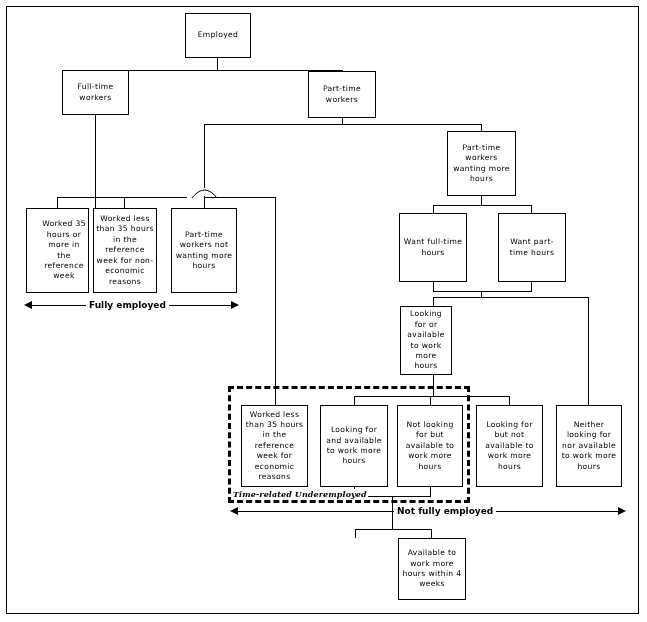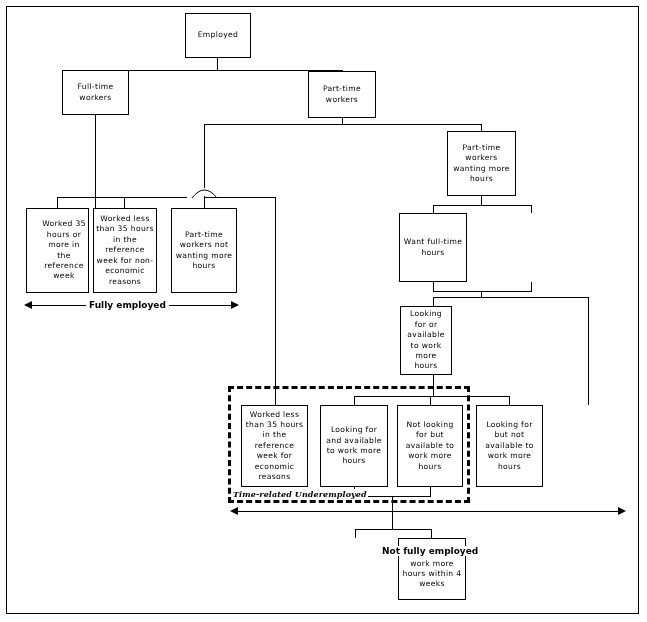--- a/index.html
+++ b/index.html
@@ -199,20 +199,23 @@
   </div>
 
   <div class="node" style="left:447px; top:131px; width:69px; height:65px;">
     <span>Part-time workers wanting more hours</span>
   </div>
 
   <div class="node" style="left:399px; top:213px; width:68px; height:69px;">
     <span>Want full-time hours</span>
   </div>
 
+  <div class="node" style="left:498px; top:213px; width:68px; height:69px;">
+    <span>Want part-time hours</span>
+  </div>
 
   <div class="node" style="left:400px; top:306px; width:52px; height:69px;">
     <span>Looking for or available to work more hours</span>
   </div>
 
   <div class="node" style="left:241px; top:405px; width:67px; height:82px;">
     <span>Worked less than 35 hours in the reference week for economic reasons</span>
   </div>
 
   <div class="node" style="left:320px; top:405px; width:68px; height:82px;">
@@ -220,29 +223,32 @@
   </div>
 
   <div class="node" style="left:397px; top:405px; width:66px; height:82px;">
     <span>Not looking for but available to work more hours</span>
   </div>
 
   <div class="node" style="left:476px; top:405px; width:67px; height:82px;">
     <span>Looking for but not available to work more hours</span>
   </div>
 
+  <div class="node" style="left:556px; top:405px; width:66px; height:82px;">
+    <span>Neither looking for nor available to work more hours</span>
+  </div>
 
 
   <div class="node" style="left:398px; top:538px; width:68px; height:62px;">
     <span>Available to work more hours within 4 weeks</span>
   </div>
 
   <div class="arrowline" style="left:30px; top:305px; width:205px;"></div>
   <div class="arrowhead left" style="left:24px; top:301px;"></div>
   <div class="arrowhead right" style="left:231px; top:301px;"></div>
   <div class="brlabel" style="left:86px; top:300px;">Fully employed</div>
 
   <div class="arrowline" style="left:236px; top:511px; width:386px;"></div>
   <div class="arrowhead left" style="left:230px; top:507px;"></div>
   <div class="arrowhead right" style="left:618px; top:507px;"></div>
-  <div class="brlabel" style="left:379px; top:506px;margin-top:40px;">Not fully employed</div>
+  <div class="brlabel" style="left:394px; top:506px;">Not fully employed</div>
 
 </div>
 
 </body></html>

